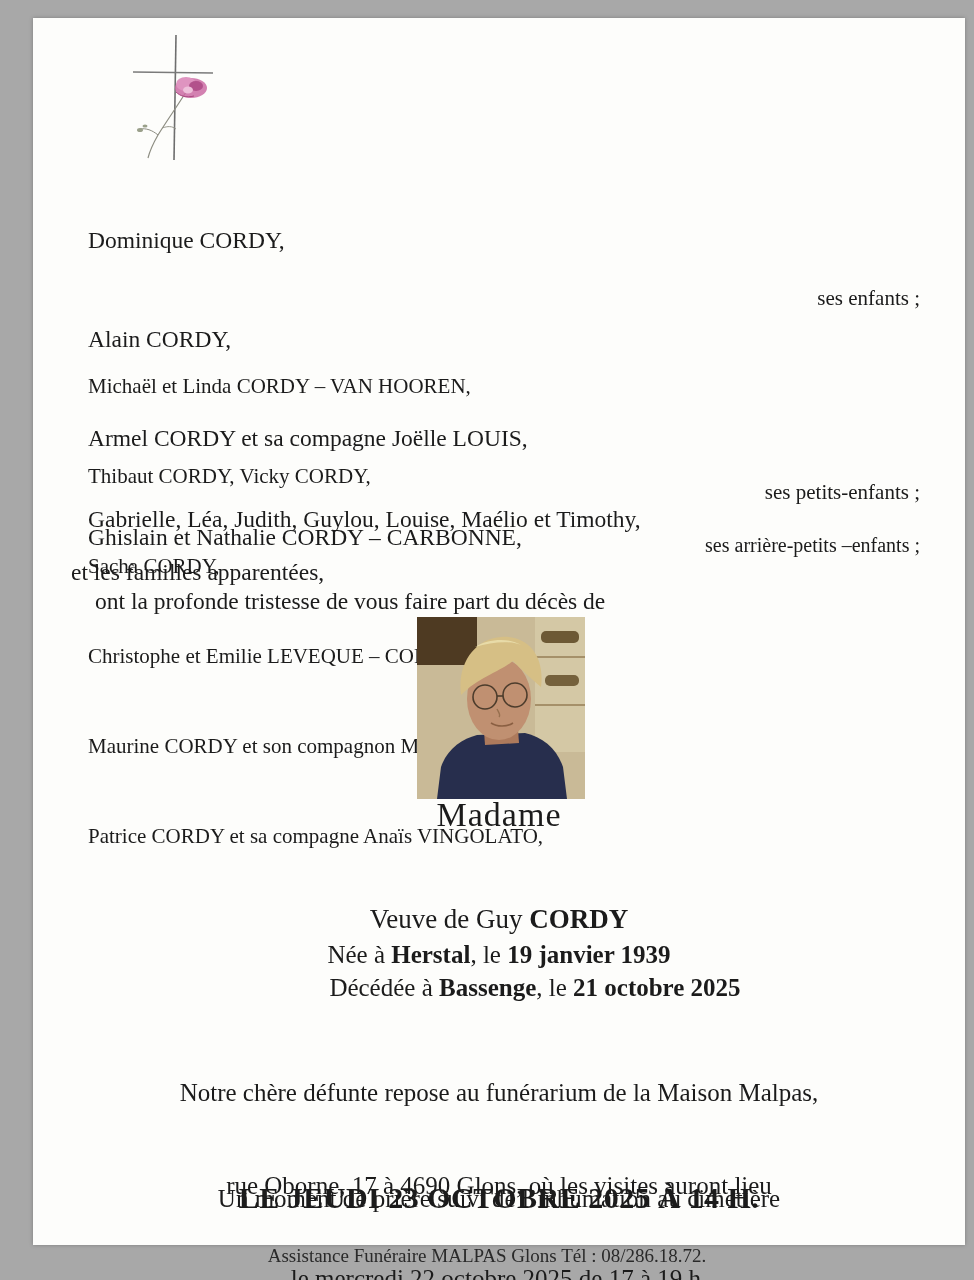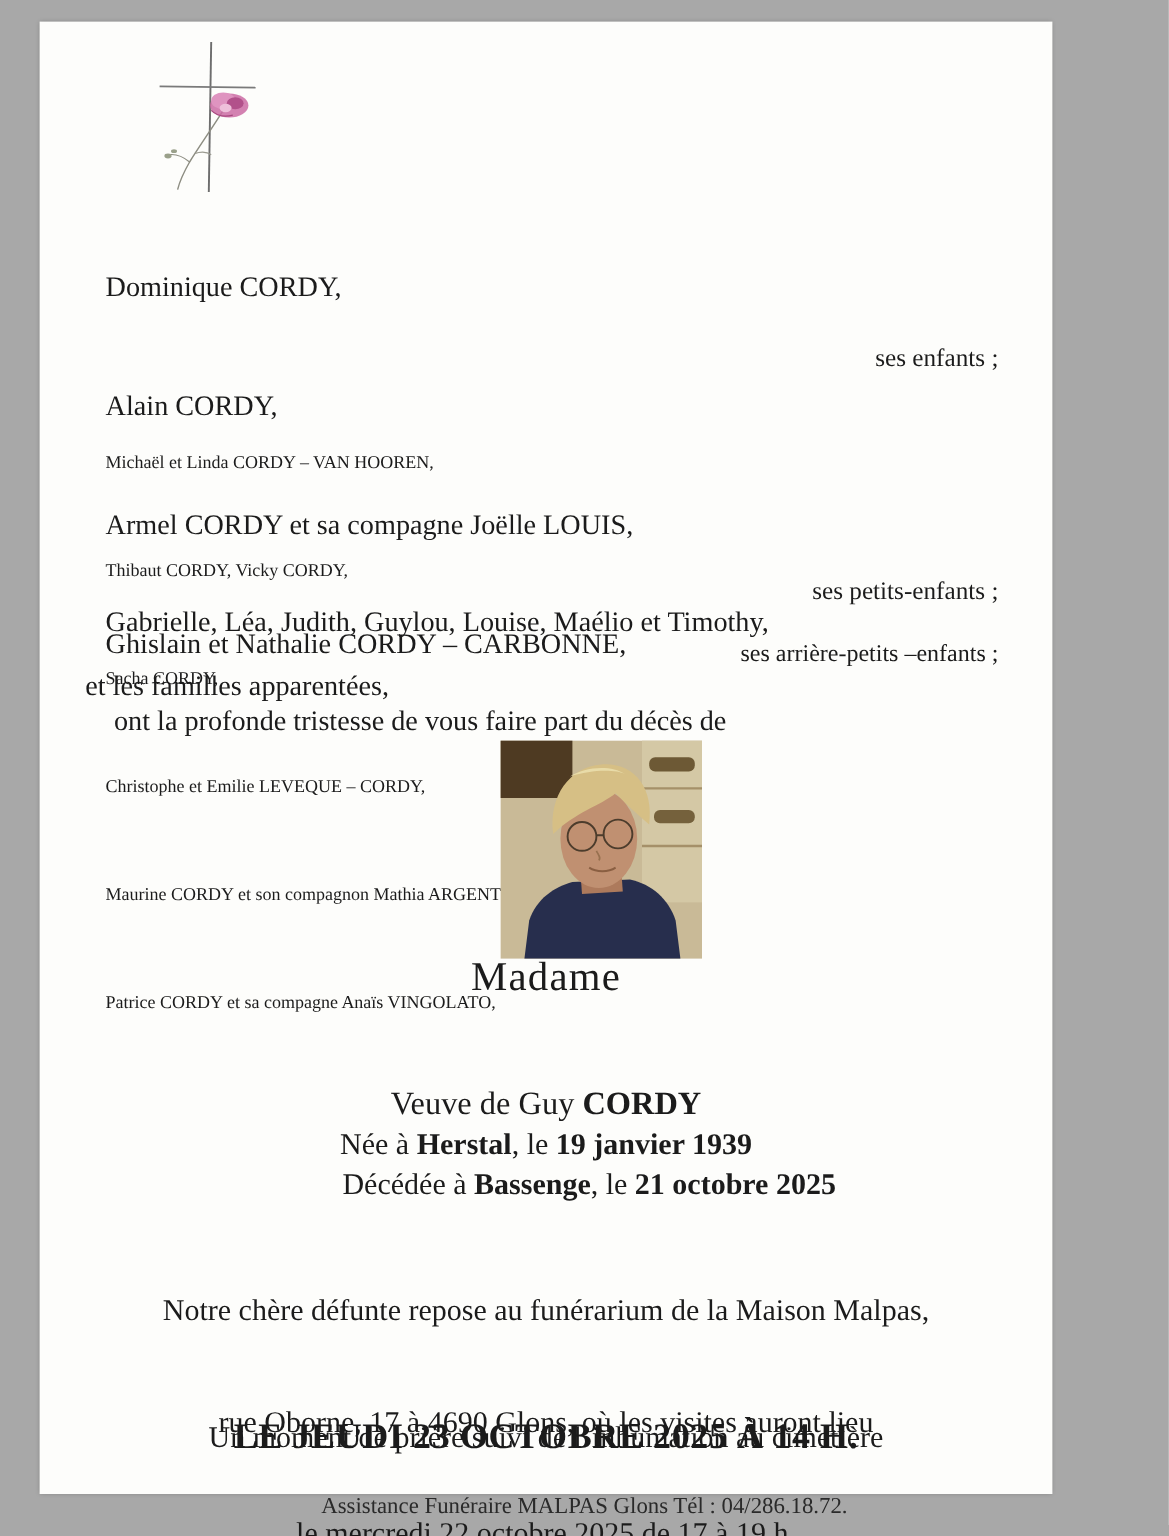--- a/index.html
+++ b/index.html
@@ -3,27 +3,27 @@
 <meta charset="utf-8">
 <style>
   html,body{margin:0;padding:0;}
   body{
     width:974px;height:1280px;position:relative;overflow:hidden;
     background:#a8a8a8;
     font-family:"Liberation Serif","DejaVu Serif",serif;
     color:#1b1b1b;
   }
   .paper{
-    position:absolute;left:33px;top:18px;width:844px;height:1227px;
+    position:absolute;left:33px;top:18px;width:932px;height:1227px;
     background:#fdfdfb;
     box-shadow:0 0 4px rgba(0,0,0,.25);
   }
   .abs{position:absolute;white-space:pre-wrap;}
   .names{font-size:23.5px;line-height:33px;}
-  .names2{font-size:15px;line-height:30px;}
+  .names2{font-size:21px;line-height:30px;}
   .rel-label{font-size:21px;text-align:left;}
   .center{left:0;width:100%;text-align:center;}
   .b{font-weight:bold;}
   .i{}
   .title-madame{font-size:34px;letter-spacing:1px;}
   .title-name{font-size:46px;font-style:italic;}
   .title-name .surname{font-weight:bold;letter-spacing:1px;}
   .widow-line{font-size:27px;}
   .vital-line{font-size:25px;}
   .para{font-size:25px;line-height:31px;text-align:center;}
@@ -122,13 +122,13 @@
 
   <div class="abs center para" style="top:1103px;">
     <div>Un moment de prière suivi de l’inhumation au cimetière</div>
     <div>de Roclenge-sur-Geer aura lieu au funérarium</div>
   </div>
 
   <div class="abs center cer-date" style="top:1163px;">LE JEUDI 23 OCTOBRE 2025 À 14 H.</div>
 
 </div>
 
-<div class="footer-line">Assistance Funéraire MALPAS Glons Tél : 04/286.18.72.</div>
+<div class="footer-line">Assistance Funéraire MALPAS Glons Tél : 08/286.18.72.</div>
 
 </body></html>

